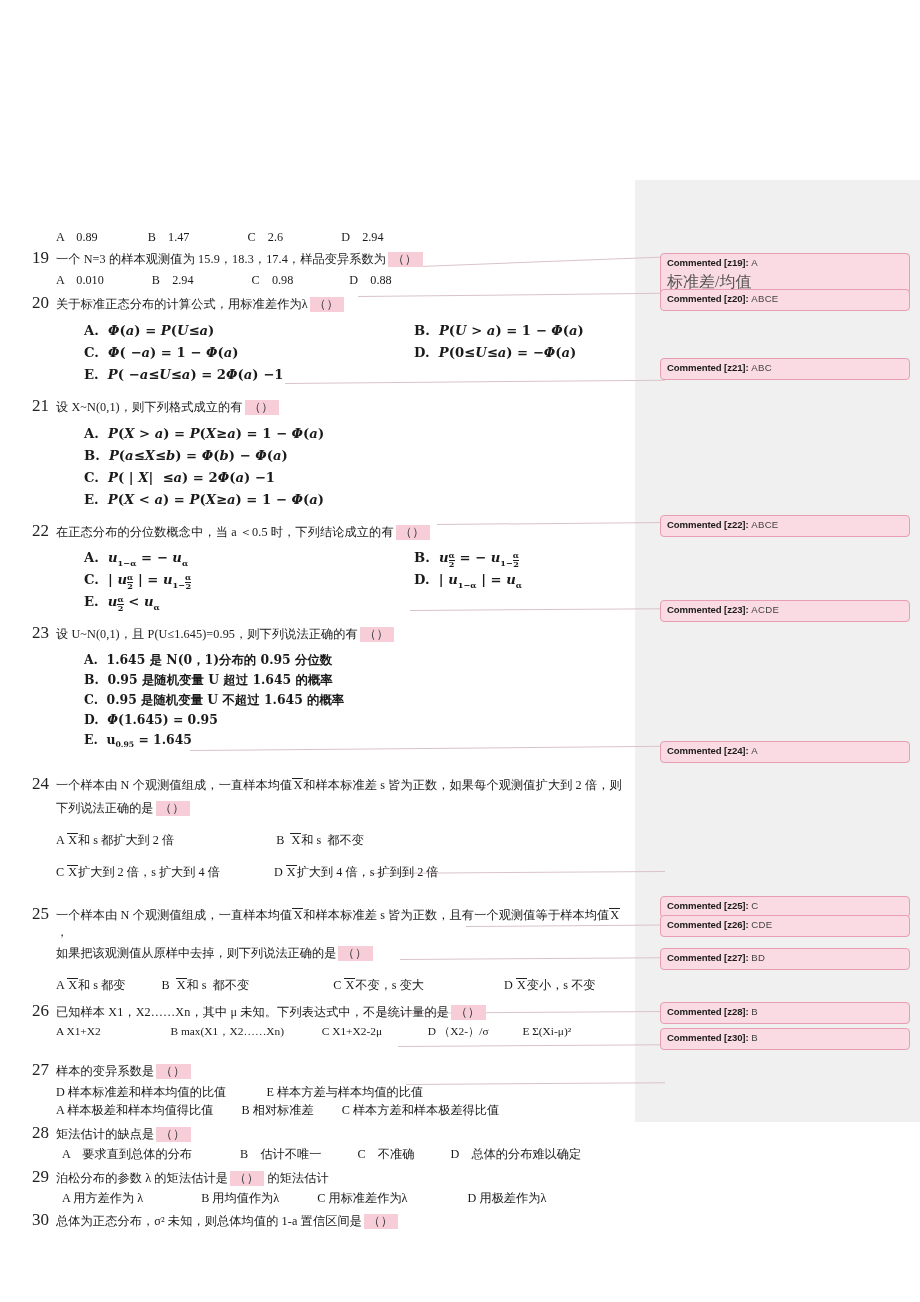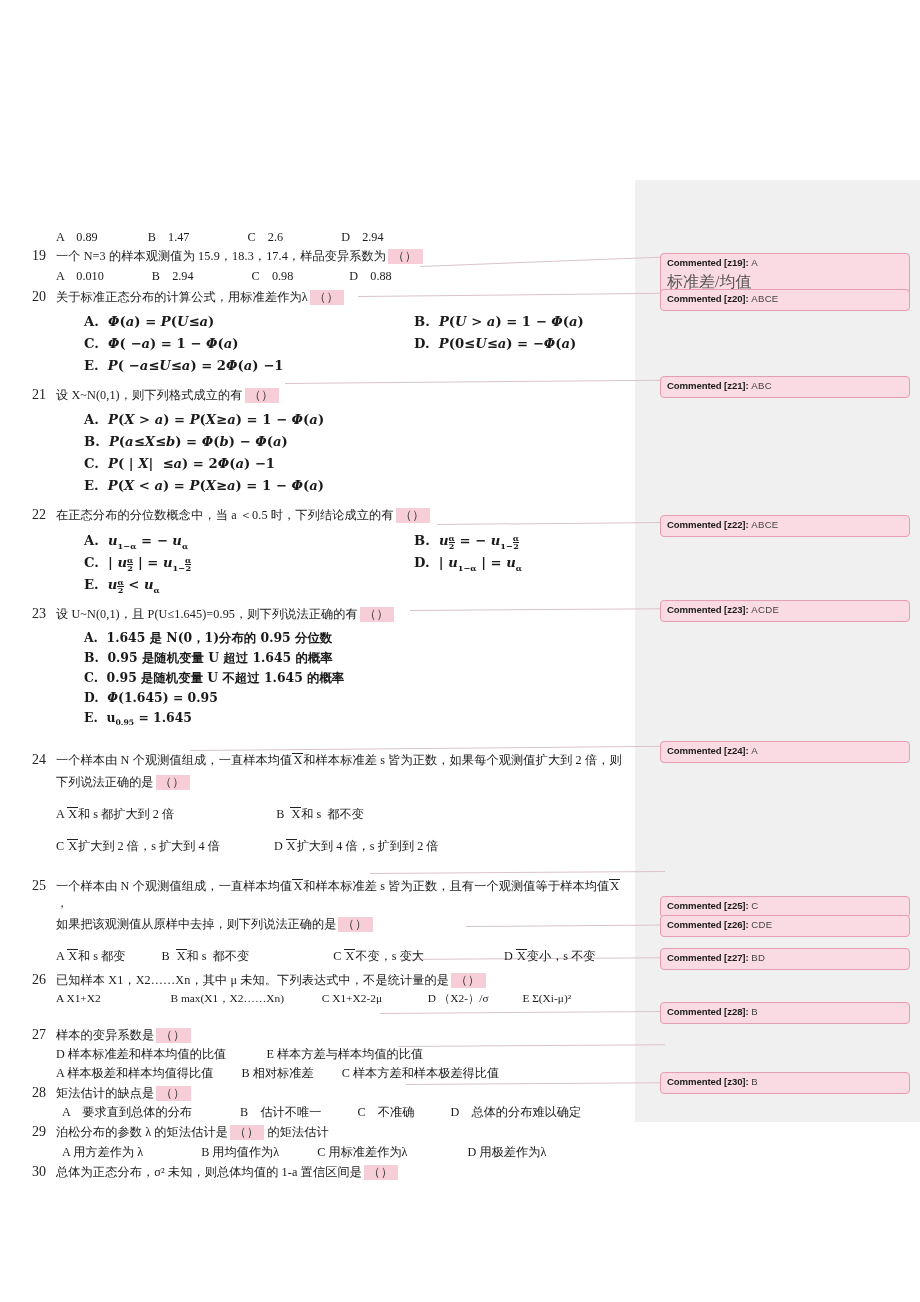--- a/index.html
+++ b/index.html
@@ -44,21 +44,21 @@
     position: relative;
     display: flex;
     align-items: baseline;
     font-size: 12.2px;
     line-height: 1.45;
     white-space: nowrap;
   }
   .q-num {
     width: 24px;
     flex: 0 0 24px;
-    font-size: 14px;
+    font-size: 17px;
     color: #222;
     font-family: "Liberation Serif", serif;
   }
   .q-body {
     flex: 1 1 auto;
     white-space: normal;
   }
   .q-text { letter-spacing: .1px; }
 
   
@@ -428,21 +428,21 @@
     <span class="tag">Commented [z19]:</span>
     <span class="val">A</span>
     <span class="extra">标准差/均值</span>
   </div>
 
   <div class="comment" style="top:289px;">
     <span class="tag">Commented [z20]:</span>
     <span class="val">ABCE</span>
   </div>
 
-  <div class="comment" style="top:376px;">
+  <div class="comment" style="top:358px;">
     <span class="tag">Commented [z21]:</span>
     <span class="val">ABC</span>
   </div>
 
   <div class="comment" style="top:515px;">
     <span class="tag">Commented [z22]:</span>
     <span class="val">ABCE</span>
   </div>
 
   <div class="comment" style="top:600px;">
@@ -469,18 +469,18 @@
     <span class="tag">Commented [z27]:</span>
     <span class="val">BD</span>
   </div>
 
   <div class="comment" style="top:1002px;">
     <span class="tag">Commented [z28]:</span>
     <span class="val">B</span>
   </div>
 
 
-  <div class="comment" style="top:1072px;">
+  <div class="comment" style="top:1028px;">
     <span class="tag">Commented [z30]:</span>
     <span class="val">B</span>
   </div>
 
 </div>
 
 </body></html>

